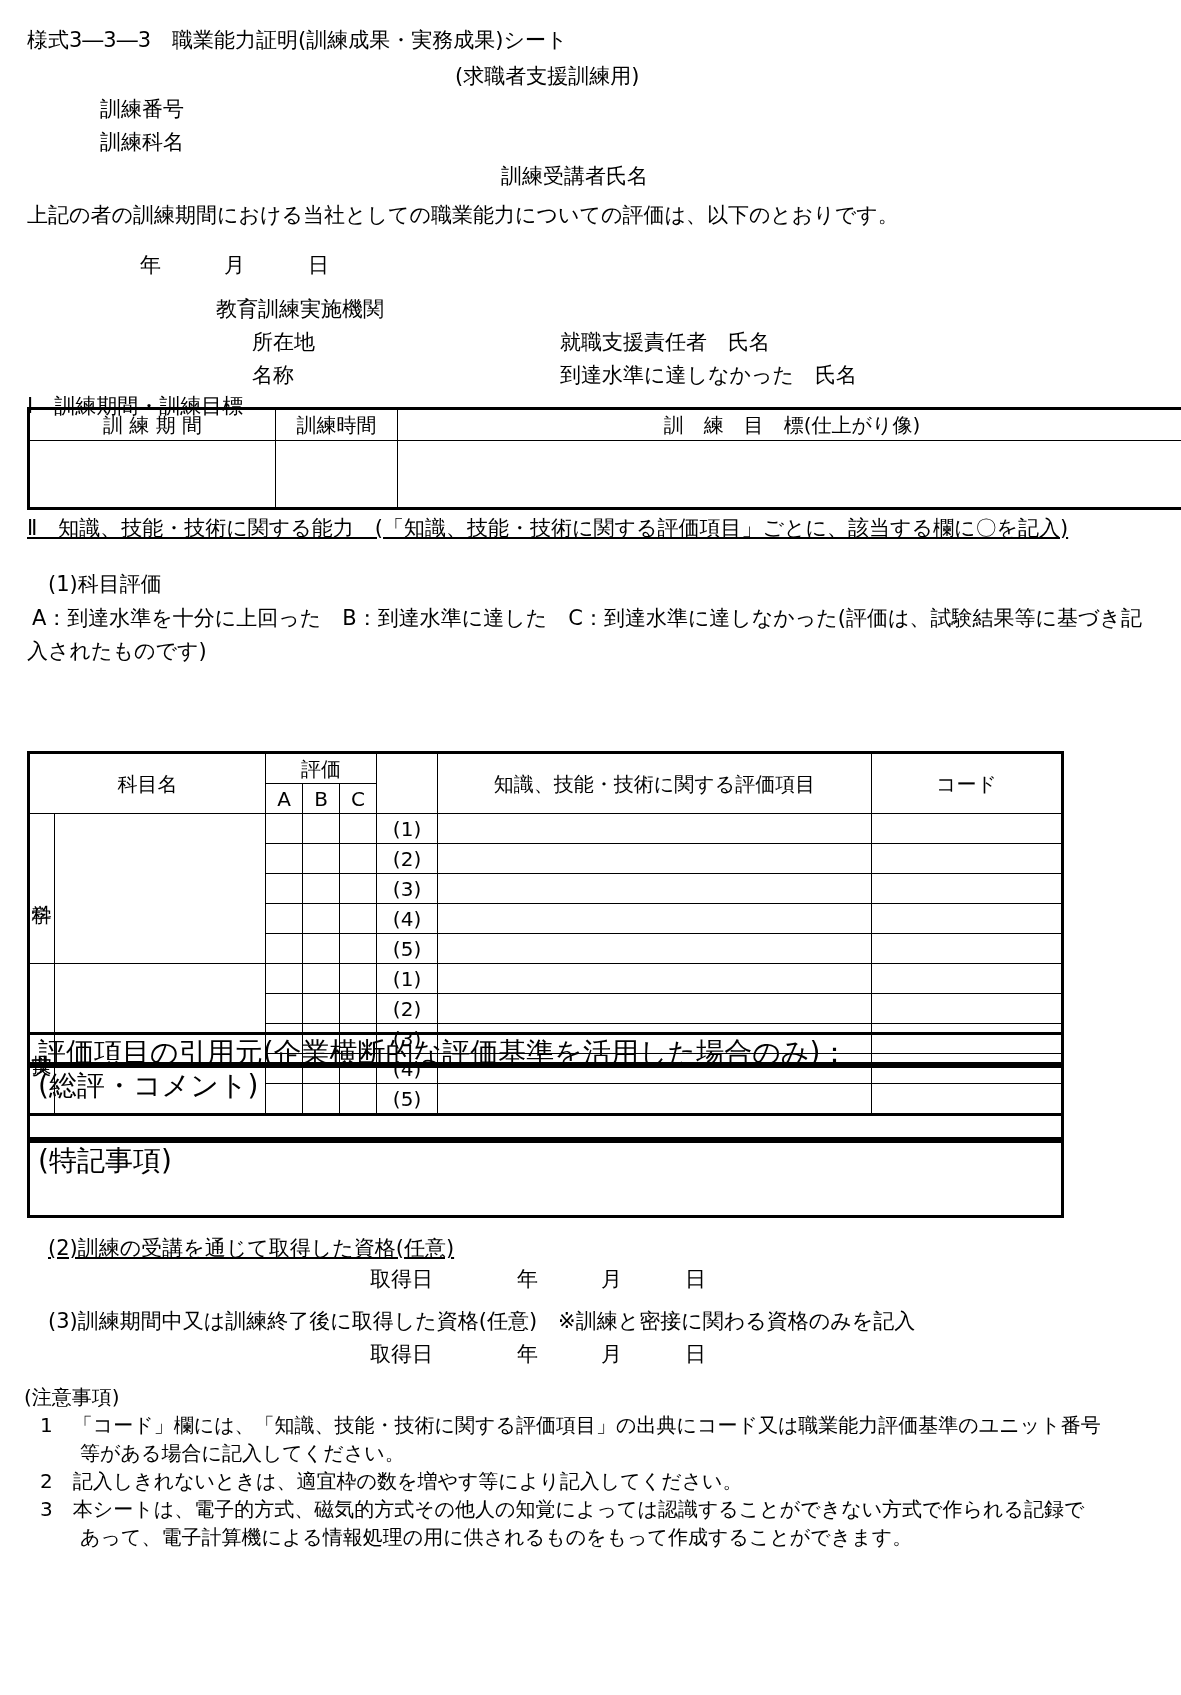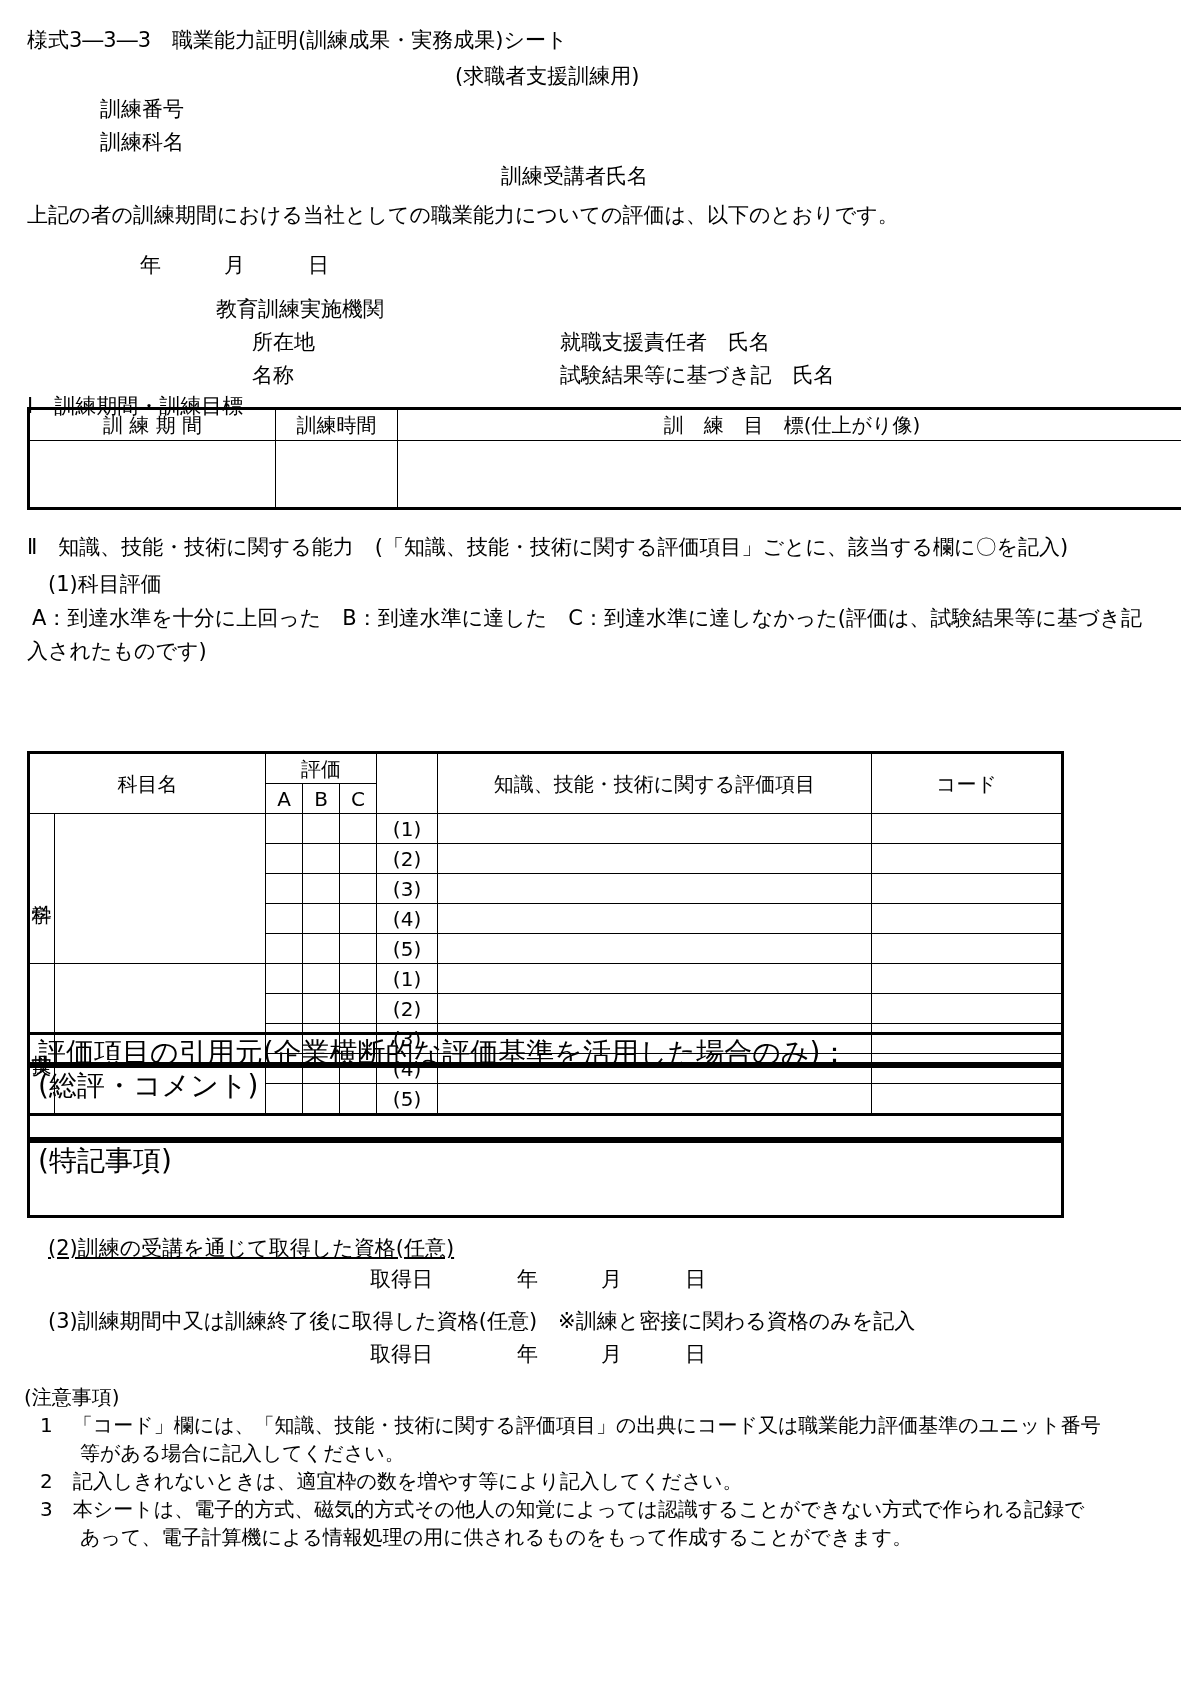--- a/index.html
+++ b/index.html
@@ -119,21 +119,21 @@
   <div class="ln t-normal" style="left:140px; top:255px;">年　　　月　　　日</div>
 
   <div class="ln t-normal" style="left:216px; top:299px;">教育訓練実施機関</div>
 
   <div class="ln t-normal" style="left:252px; top:332px;">所在地</div>
 
   <div class="ln t-normal" style="left:560px; top:332px;">就職支援責任者　氏名</div>
 
   <div class="ln t-normal" style="left:252px; top:365px;">名称</div>
 
-  <div class="ln t-normal" style="left:560px; top:365px;">試験結果等に基づき記　氏名</div>
+  <div class="ln t-normal" style="left:560px; top:365px;">到達水準に達しなかった　氏名</div>
 
   <div class="ln t-normal" style="left:27px; top:396px;">Ⅰ　訓練期間・訓練目標</div>
 
   <table class="tbl-sec1">
     <colgroup>
       <col style="width:247px">
       <col style="width:122px">
       <col style="width:auto">
     </colgroup>
     <tbody>
@@ -143,21 +143,21 @@
         <td>訓　練　目　標(仕上がり像)</td>
       </tr>
       <tr class="blankrow">
         <td></td>
         <td></td>
         <td></td>
       </tr>
     </tbody>
   </table>
 
-  <div class="ln t-normal" style="left:27px; top:537px;">Ⅱ　知識、技能・技術に関する能力　(「知識、技能・技術に関する評価項目」ごとに、該当する欄に〇を記入)</div>
+  <div class="ln t-normal" style="left:27px; top:518px;text-decoration:underline;">Ⅱ　知識、技能・技術に関する能力　(「知識、技能・技術に関する評価項目」ごとに、該当する欄に〇を記入)</div>
 
   <div class="ln t-normal" style="left:48px; top:574px;">(1)科目評価</div>
 
   <div class="ln t-normal" style="left:32px; top:608px;">A：到達水準を十分に上回った　B：到達水準に達した　C：到達水準に達しなかった(評価は、試験結果等に基づき記</div>
 
   <div class="ln t-normal" style="left:27px; top:641px;">入されたものです)</div>
 
   <table class="tbl-sec2">
     <colgroup>
       <col style="width:26px">

